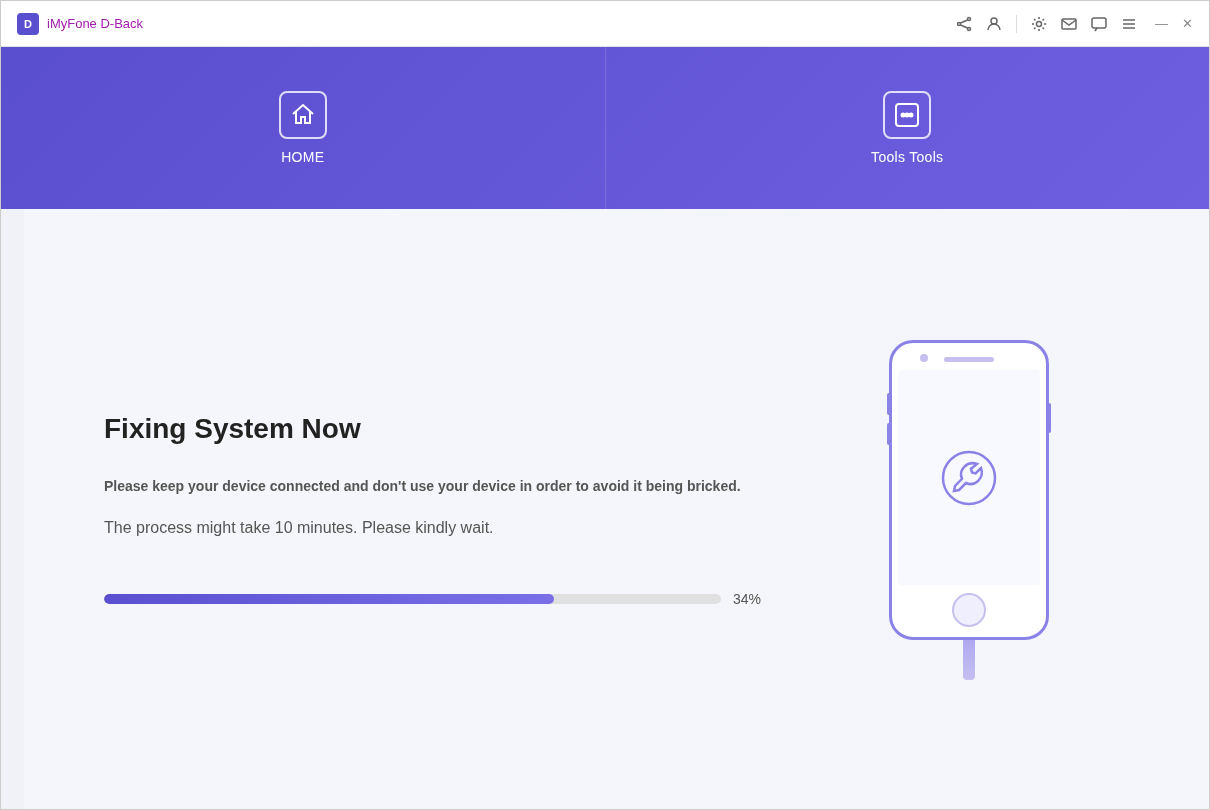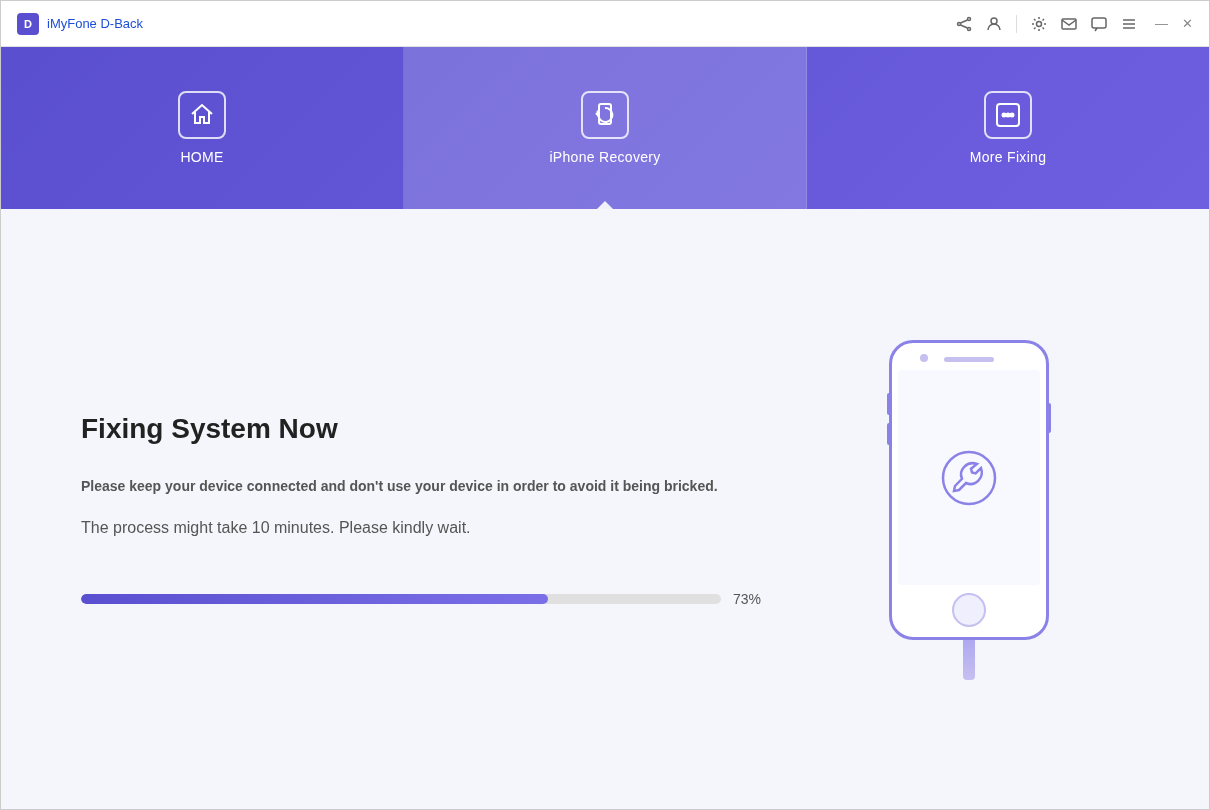--- a/index.html
+++ b/index.html
@@ -30,21 +30,21 @@
       display: flex;
       align-items: center;
       justify-content: center;
       color: white;
       font-size: 11px;
       font-weight: bold;
       margin-right: 8px;
     }
     .title-bar-name {
       font-size: 13px;
-      color: #1d4ed8;
+      color: #a21caf;
       font-weight: 500;
     }
     .title-bar-icons {
       position: absolute;
       right: 16px;
       display: flex;
       align-items: center;
       gap: 14px;
     }
     .title-bar-icons .icon-btn {
@@ -125,20 +125,21 @@
     }
 
     
     .main-content {
       height: calc(810px - 46px - 162px);
       background: #f5f6fb;
       display: flex;
       align-items: center;
       padding: 40px 80px;
       gap: 0;
+      margin-left: 23px;
     }
 
     .left-panel {
       flex: 1;
       display: flex;
       flex-direction: column;
       justify-content: center;
       padding-right: 40px;
     }
 
@@ -355,53 +356,43 @@
 <div class="nav-bar">
   <div class="nav-item">
     <div class="nav-icon">
       <svg width="26" height="26" viewBox="0 0 26 26" fill="none" stroke="white" stroke-width="2">
         <path d="M3 12L13 3l10 9"></path>
         <path d="M6 10v11h5v-6h4v6h5V10"></path>
       </svg>
     </div>
     <span class="nav-label">HOME</span>
   </div>
-  <div class="nav-item active">
-    <div class="nav-icon">
-      <svg width="26" height="26" viewBox="0 0 26 26" fill="none" stroke="white" stroke-width="2">
-        <rect x="7" y="2" width="12" height="20" rx="2"></rect>
-        <path d="M13 6 A7 7 0 1 1 6.5 14"></path>
-        <path d="M4 11l2.5 3-1-5.5"></path>
-      </svg>
-    </div>
-    <span class="nav-label">iPhone Recovery</span>
-  </div>
   <div class="nav-item">
     <div class="nav-icon">
       <svg width="26" height="26" viewBox="0 0 26 26" fill="none" stroke="white" stroke-width="2">
         <rect x="2" y="2" width="22" height="22" rx="3"></rect>
         <circle cx="9" cy="13" r="1.5" fill="white"></circle>
         <circle cx="13" cy="13" r="1.5" fill="white"></circle>
         <circle cx="17" cy="13" r="1.5" fill="white"></circle>
       </svg>
     </div>
-    <span class="nav-label">More Fixing</span>
+    <span class="nav-label">Tools Tools</span>
   </div>
 </div>
 
 <div class="main-content">
   <div class="left-panel">
     <h1 class="fixing-title">Fixing System Now</h1>
     <p class="fixing-desc">Please keep your device connected and don't use your device in order to avoid it being bricked.</p>
     <p class="fixing-time">The process might take 10 minutes. Please kindly wait.</p>
     <div class="progress-container">
       <div class="progress-bar-wrap">
         <div class="progress-bar-fill" id="progress-fill" style="width: 73%;"></div>
       </div>
-      <span class="progress-pct">73%</span>
+      <span class="progress-pct">34%</span>
     </div>
   </div>
 
   <div class="right-panel">
     <div class="phone-wrap">
       <div class="phone-body">
         <div class="phone-camera"></div>
         <div class="phone-speaker"></div>
         <div class="phone-screen">
 

